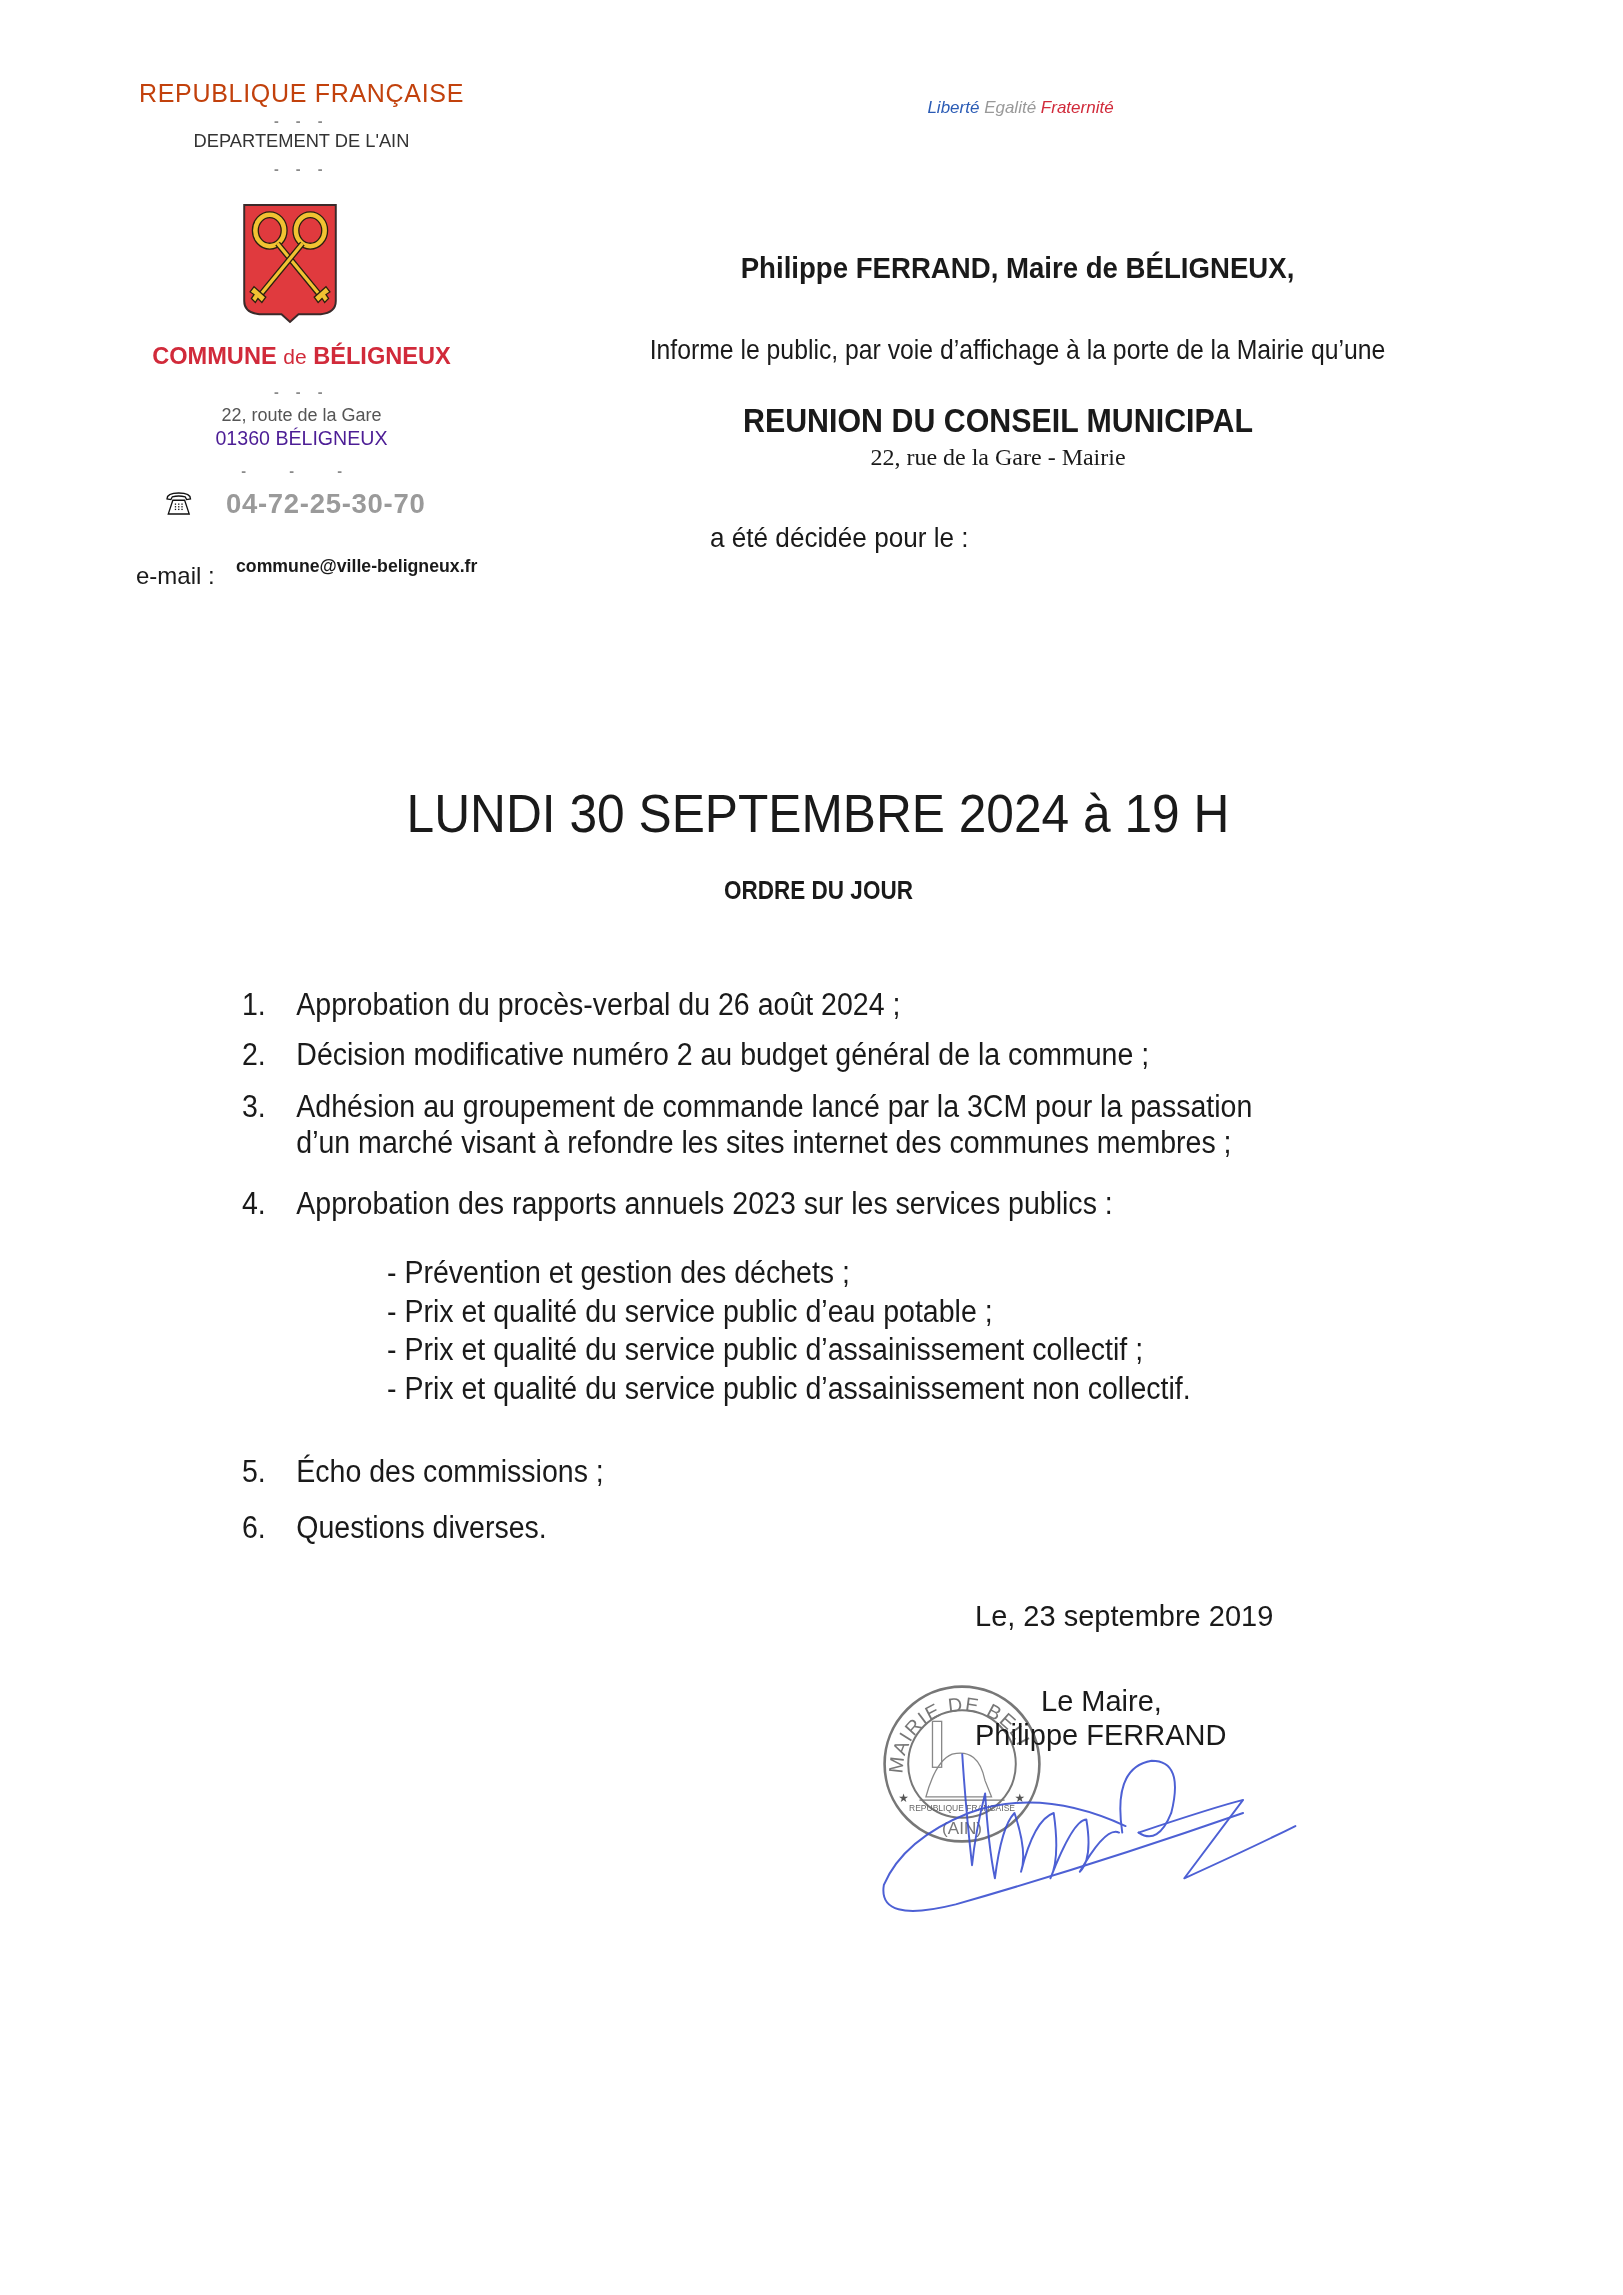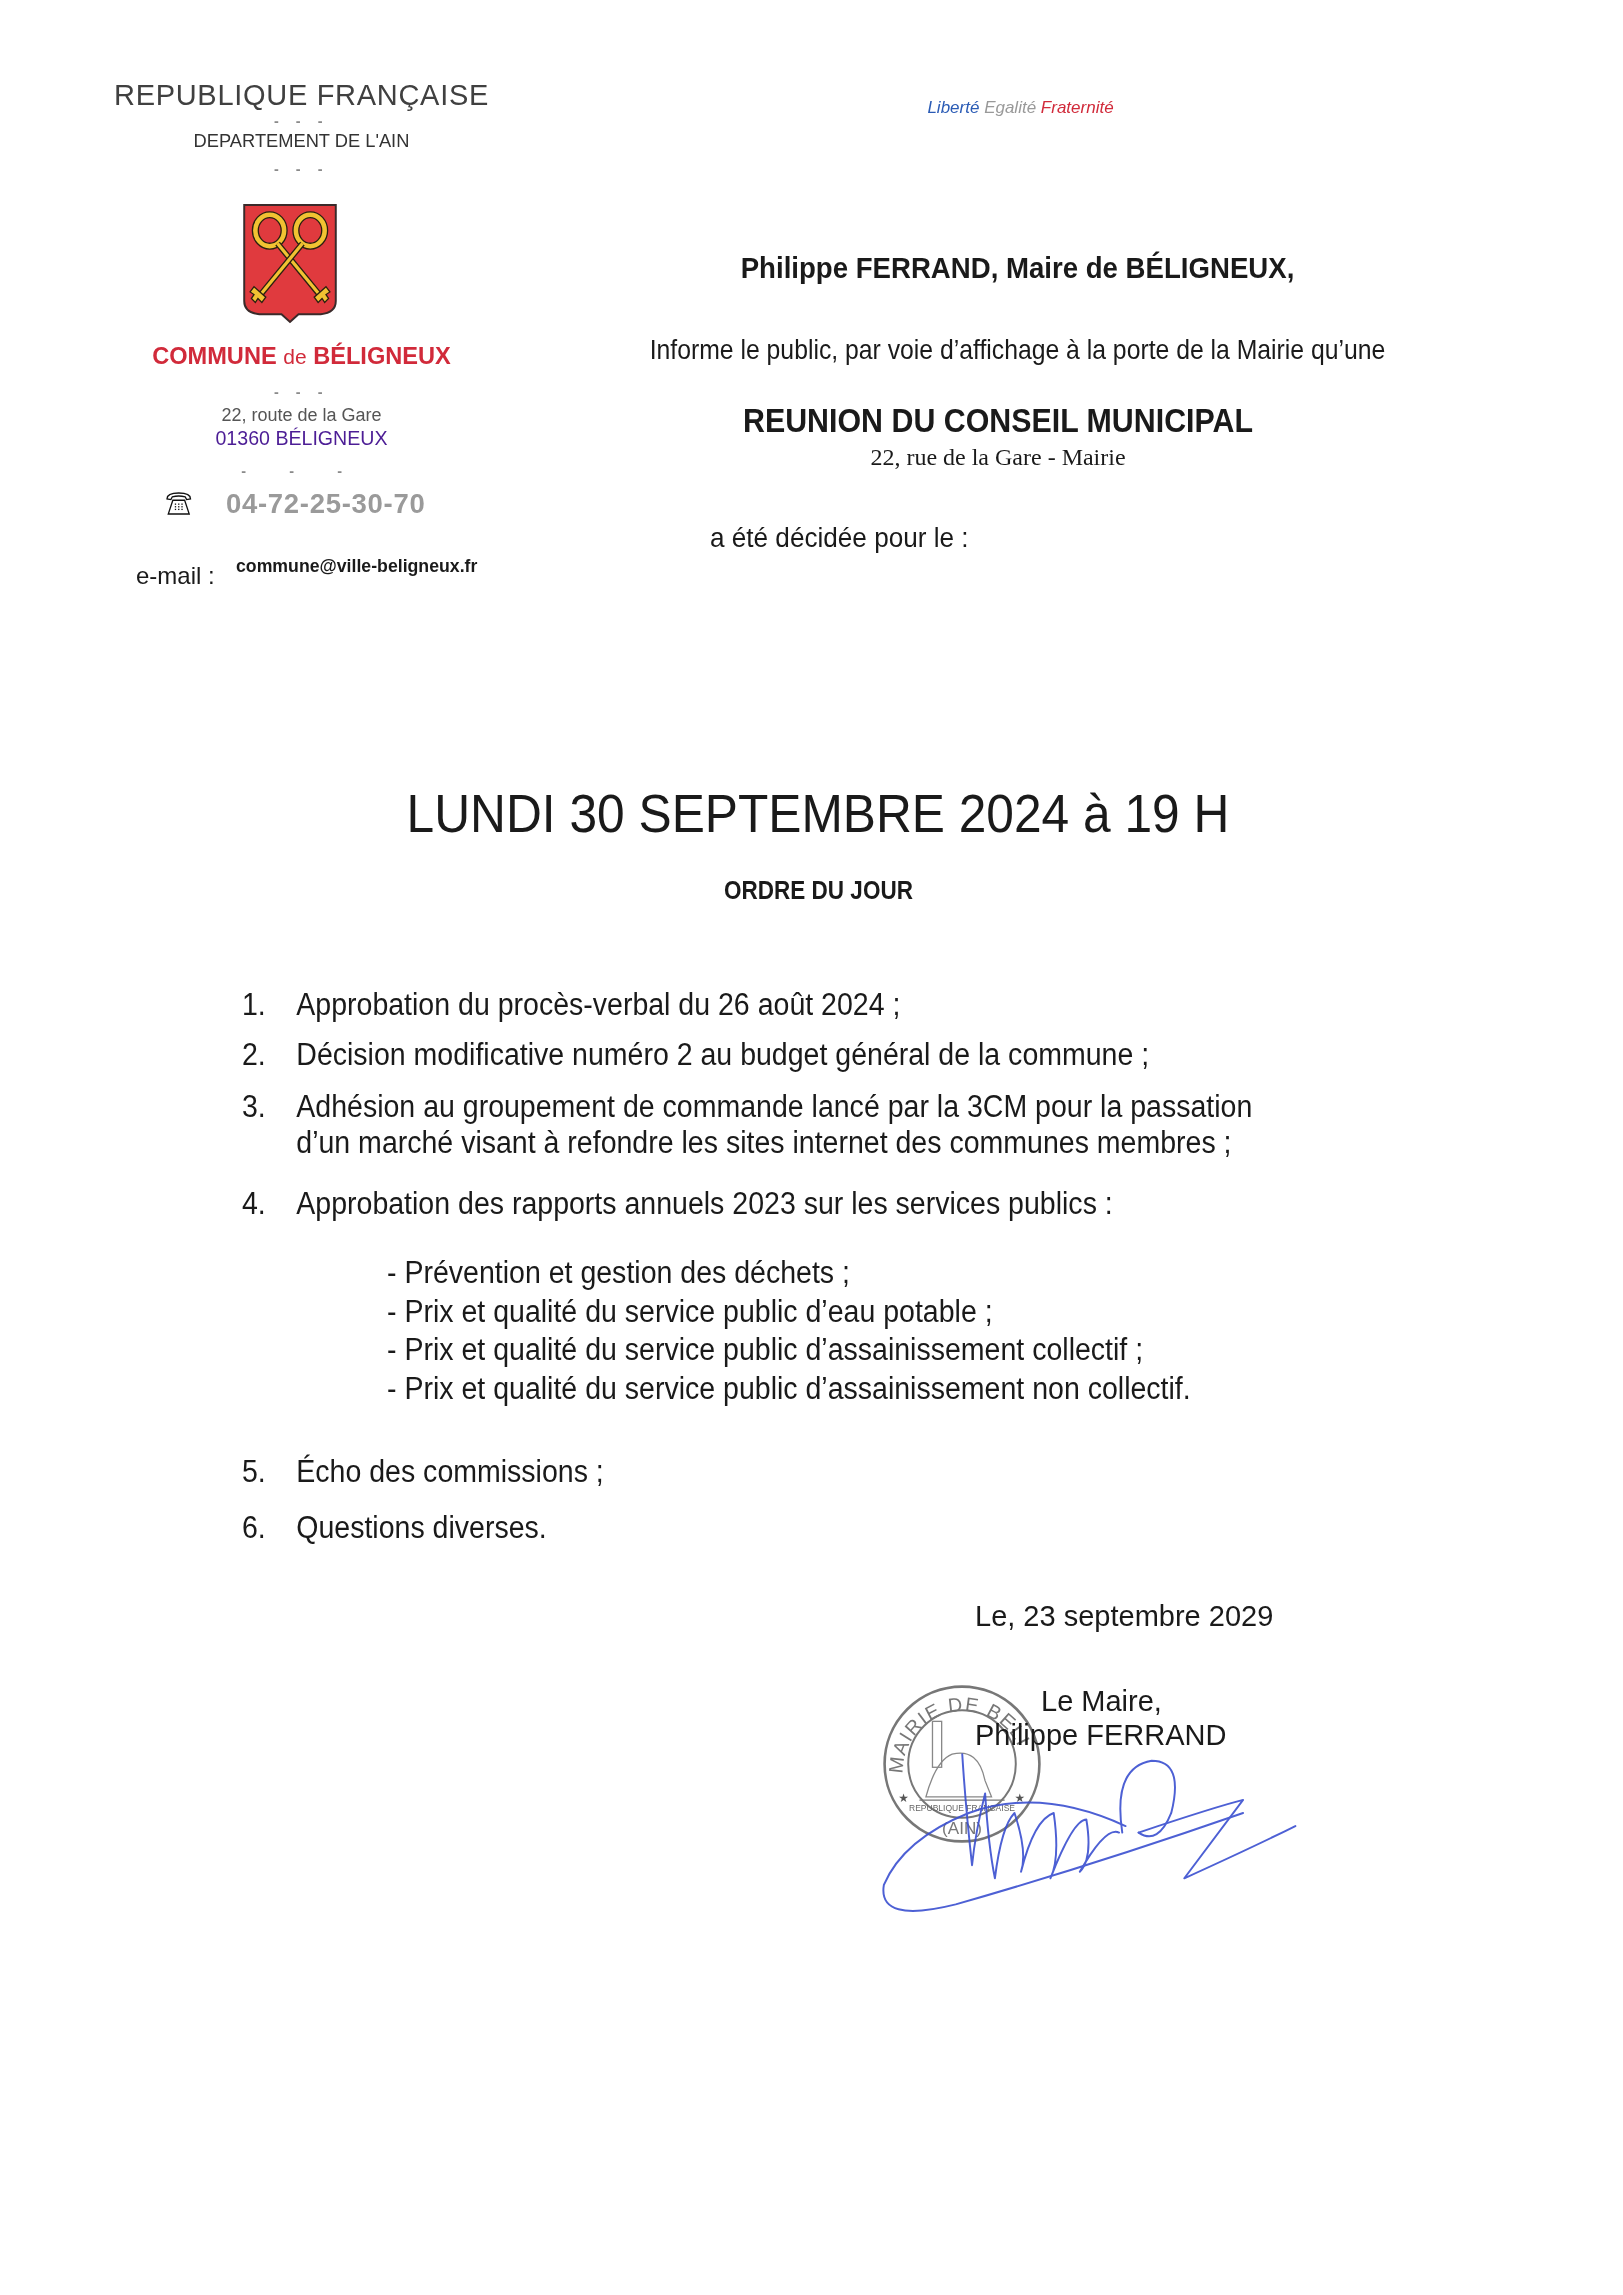--- a/index.html
+++ b/index.html
@@ -2,21 +2,21 @@
 <html style="font-size:10.5px"><head>
 <meta charset="utf-8">
 <style>
   html, body { margin: 0; padding: 0; background: #ffffff; }
   body { width: 1623px; height: 2295px; position: relative; overflow: hidden;
          font-family: "Liberation Sans", sans-serif; color: #1a1a1a; }
   .abs { position: absolute; }
   .center { text-align: center; }
 
   
-  #rep { left: 105px; top: 79px; width: 393px; font-size: 29px; color: #404040; letter-spacing: 0.7px; }
+  #rep { left: 105px; top: 79px; width: 393px; font-size: 25px; color: #c2410c; letter-spacing: 0.7px; }
   .dashes { width: 393px; text-align: center; color: #8a8a8a; font-size: 14.4px; letter-spacing: 6.5px; font-weight: bold; }
   #dash1 { left: 105px; top: 113px; }
   #dept { left: 105px; top: 130px; width: 393px; font-size: 18.3px; color: #333; }
   #dash2 { left: 105px; top: 161px; }
   #crest { left: 242px; top: 203px; width: 96px; height: 121px; }
   #commune { left: 105px; top: 343px; width: 393px; font-size: 23.6px; font-weight: bold; color: #d12a3a; }
   #commune .de { font-weight: normal; font-size: 21px; }
   #dash3 { left: 105px; top: 384px; }
   #addr1 { left: 105px; top: 405px; width: 393px; font-size: 18px; color: #555; }
   #addr2 { left: 105px; top: 427px; width: 393px; font-size: 19.6px; color: #4c1d95; }
@@ -152,21 +152,21 @@
 <div id="sub3" class="sub">- Prix et qualité du service public d’assainissement collectif ;</div>
 <div id="sub4" class="sub">- Prix et qualité du service public d’assainissement non collectif.</div>
 
 <div id="item5" class="item">
   <span class="num">5.</span><span class="txt">Écho des commissions ;</span>
 </div>
 <div id="item6" class="item">
   <span class="num">6.</span><span class="txt">Questions diverses.</span>
 </div>
 
-<div id="le-date" class="abs">Le, 23 septembre 2029</div>
+<div id="le-date" class="abs">Le, 23 septembre 2019</div>
 
 <svg id="stamp" class="abs" viewBox="0 0 250 250">
   <defs>
     <path id="stamp-arc-top" d="M35 140 A92 92 0 0 1 215 110"></path>
     <path id="stamp-arc-bot" d="M90 228 A100 100 0 0 0 165 228"></path>
   </defs>
   <circle cx="125" cy="125" r="118" fill="none" stroke="#777" stroke-width="4"></circle>
   <circle cx="125" cy="125" r="82" fill="none" stroke="#777" stroke-width="3"></circle>
   <text font-family="Liberation Sans, sans-serif" font-size="30" fill="#777" letter-spacing="2">
     <textPath href="#stamp-arc-top">MAIRIE DE BELIGNEUX</textPath>

